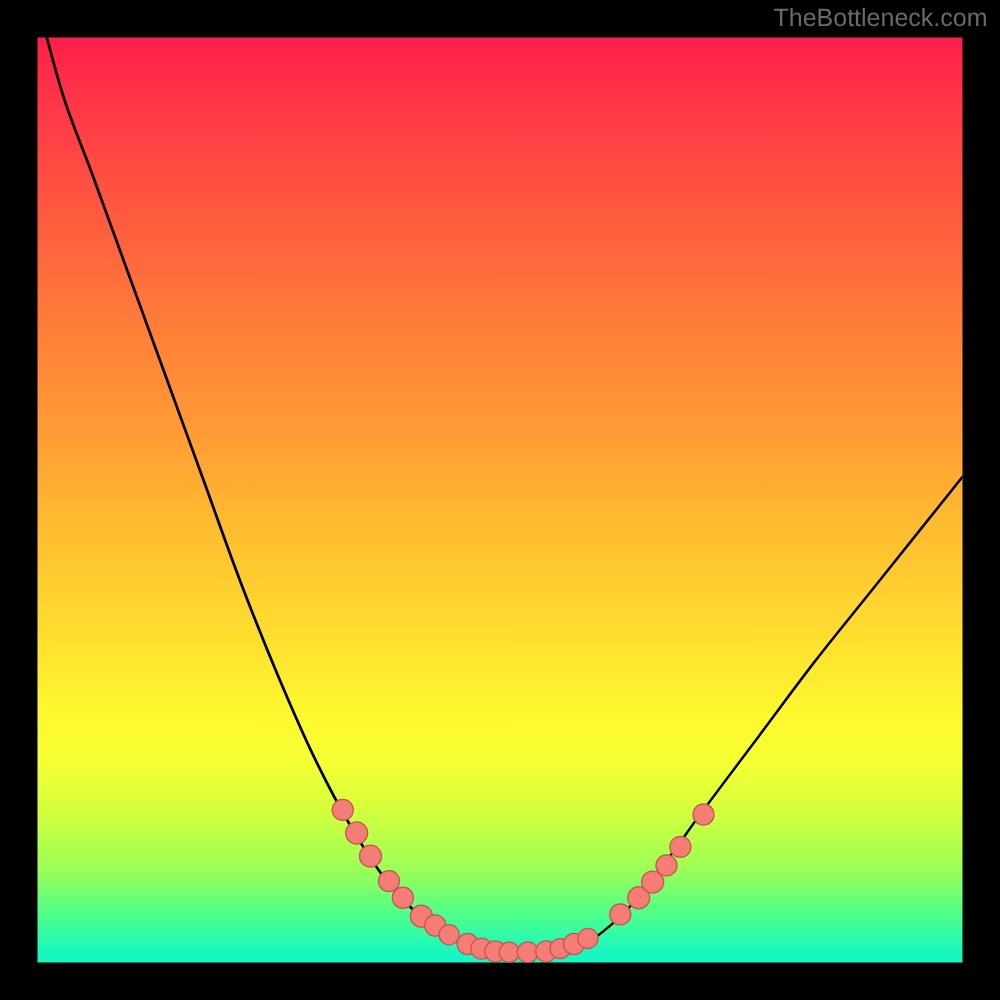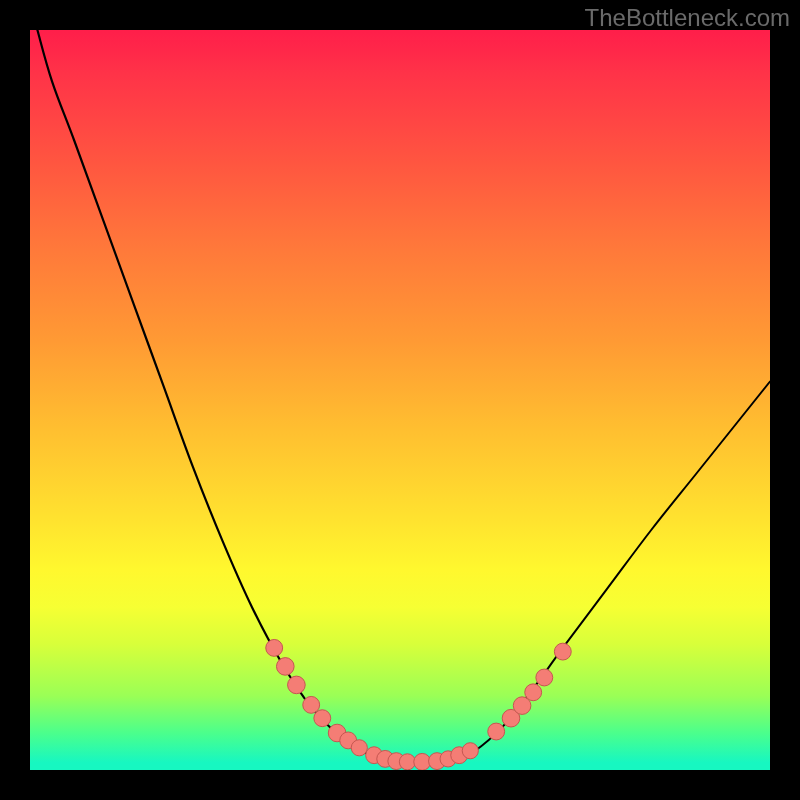--- a/index.html
+++ b/index.html
@@ -39,21 +39,21 @@
       #4bff8c 95%,
       #17f7c1 99%,
       #17f7c1 100%
     );
   }
   .watermark {
     position: absolute;
     top: 4px;
     right: 10px;
     color: #6a6a6a;
-    font-size: 24px;
+    font-size: 20px;
     font-weight: 500;
     user-select: none;
   }
   svg.curve {
     position: absolute;
     left: 0; top: 0;
     width: 740px;
     height: 740px;
   }
 </style>

